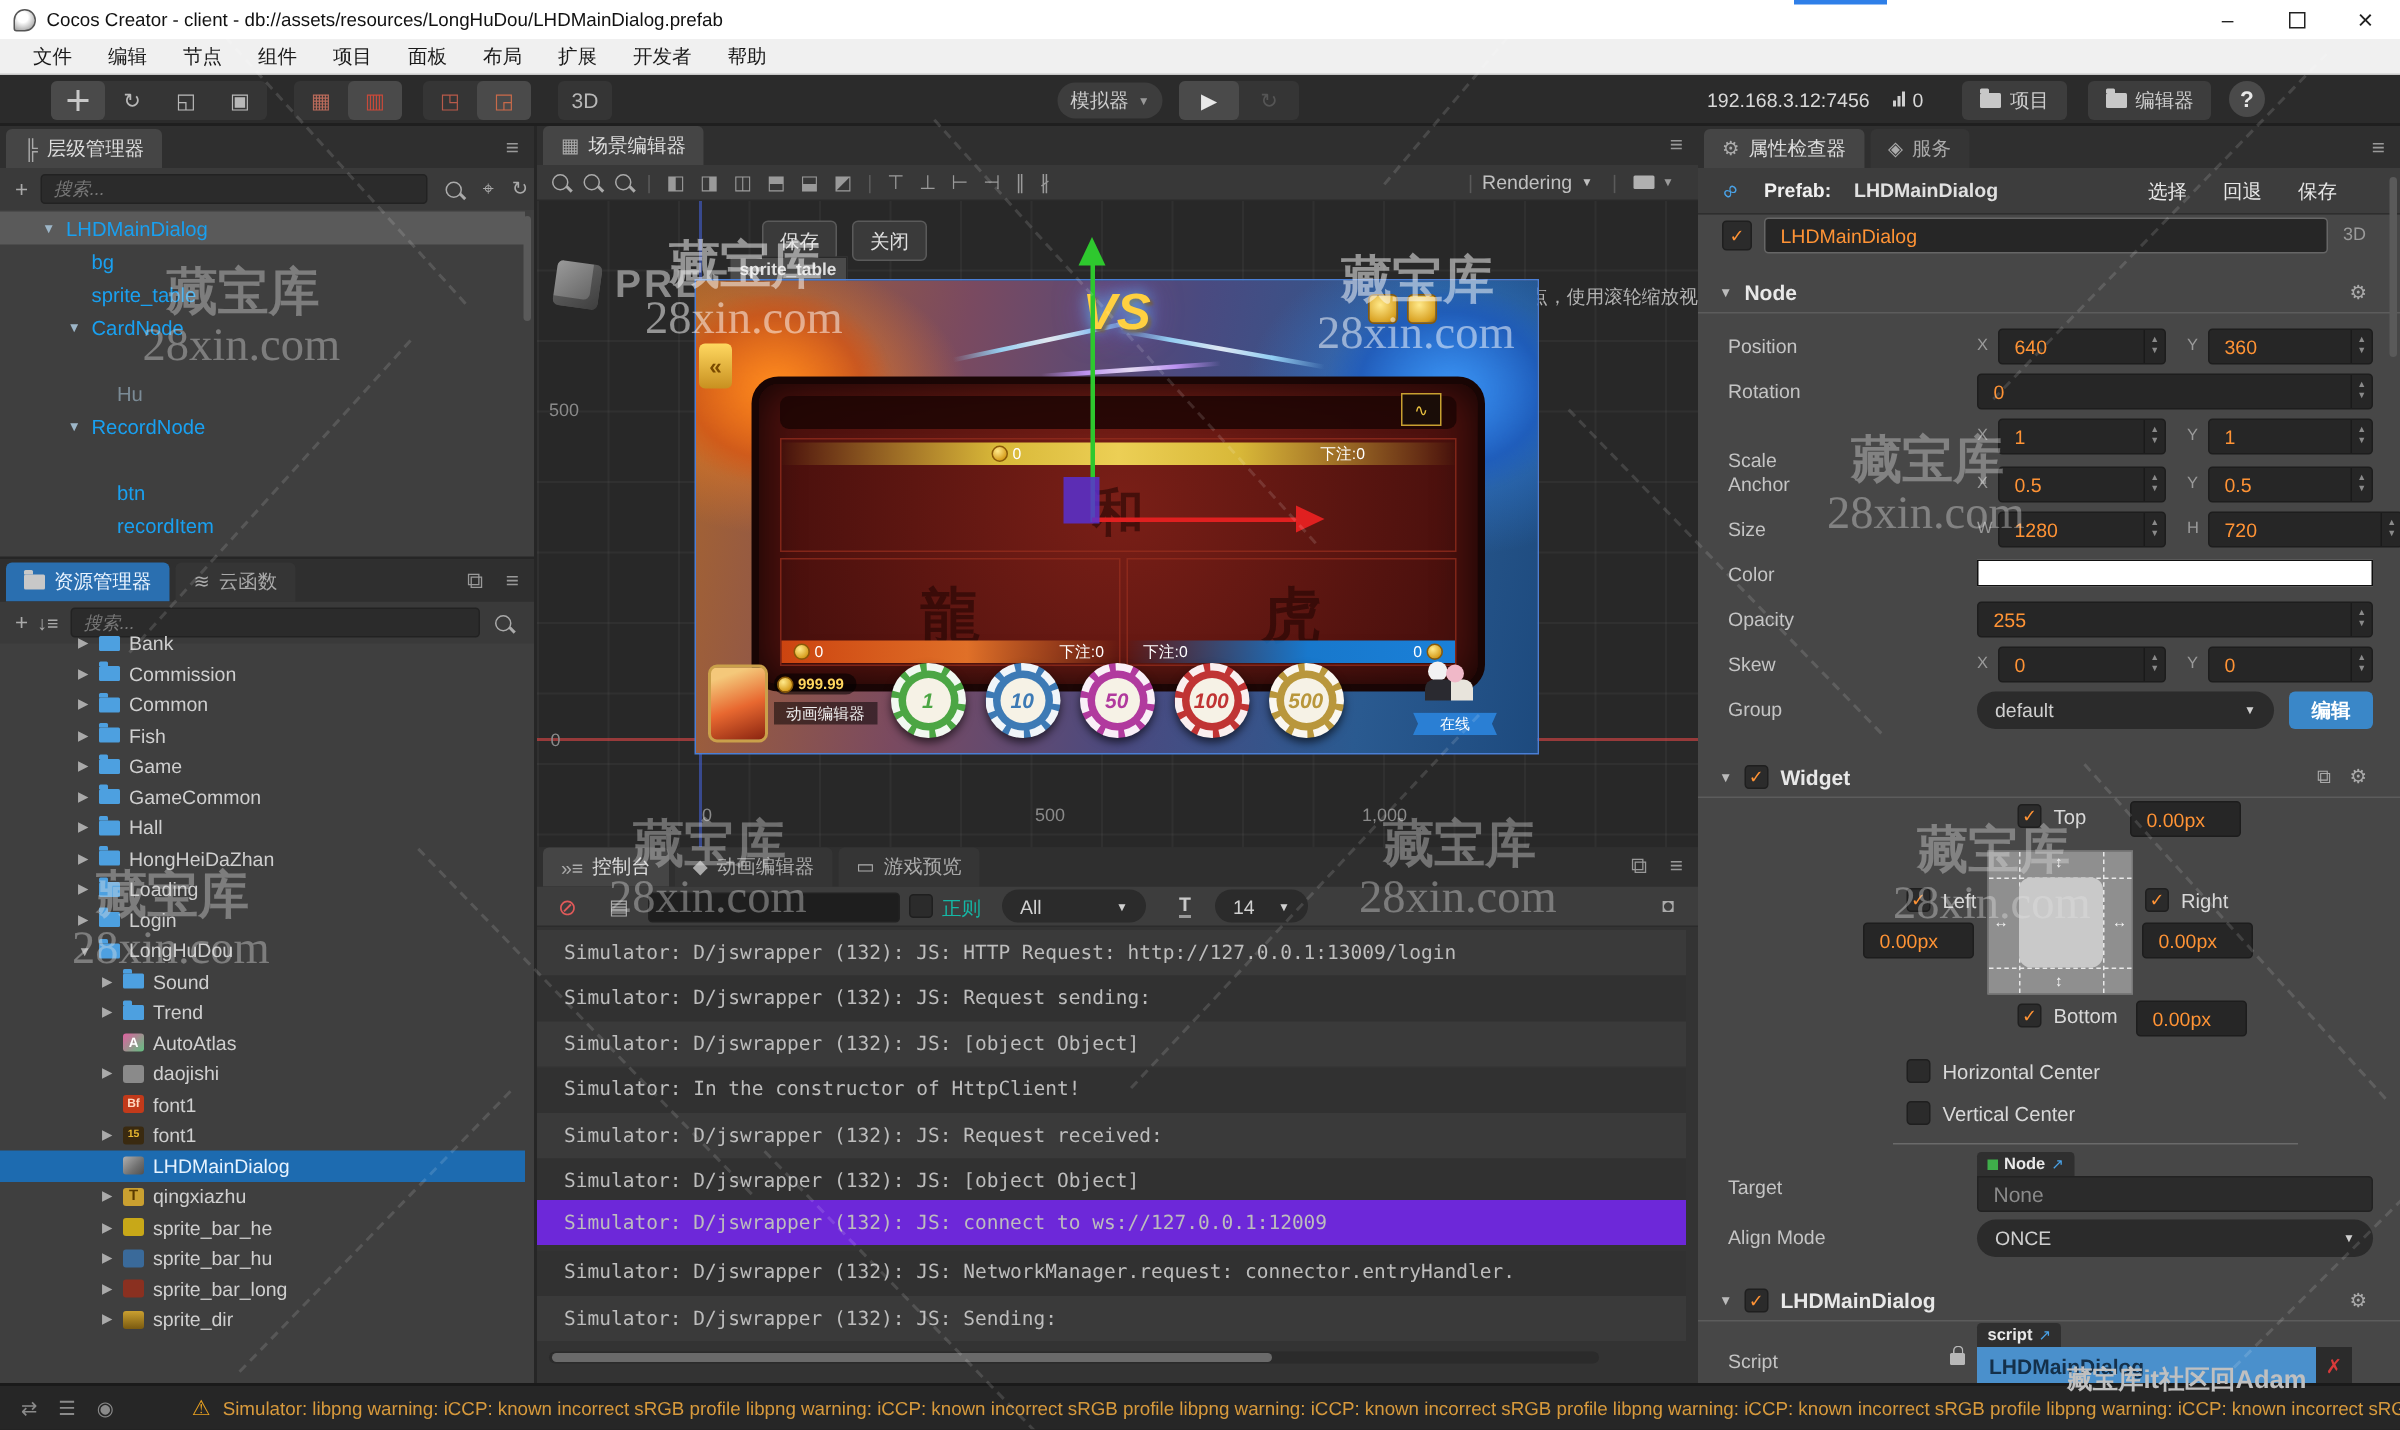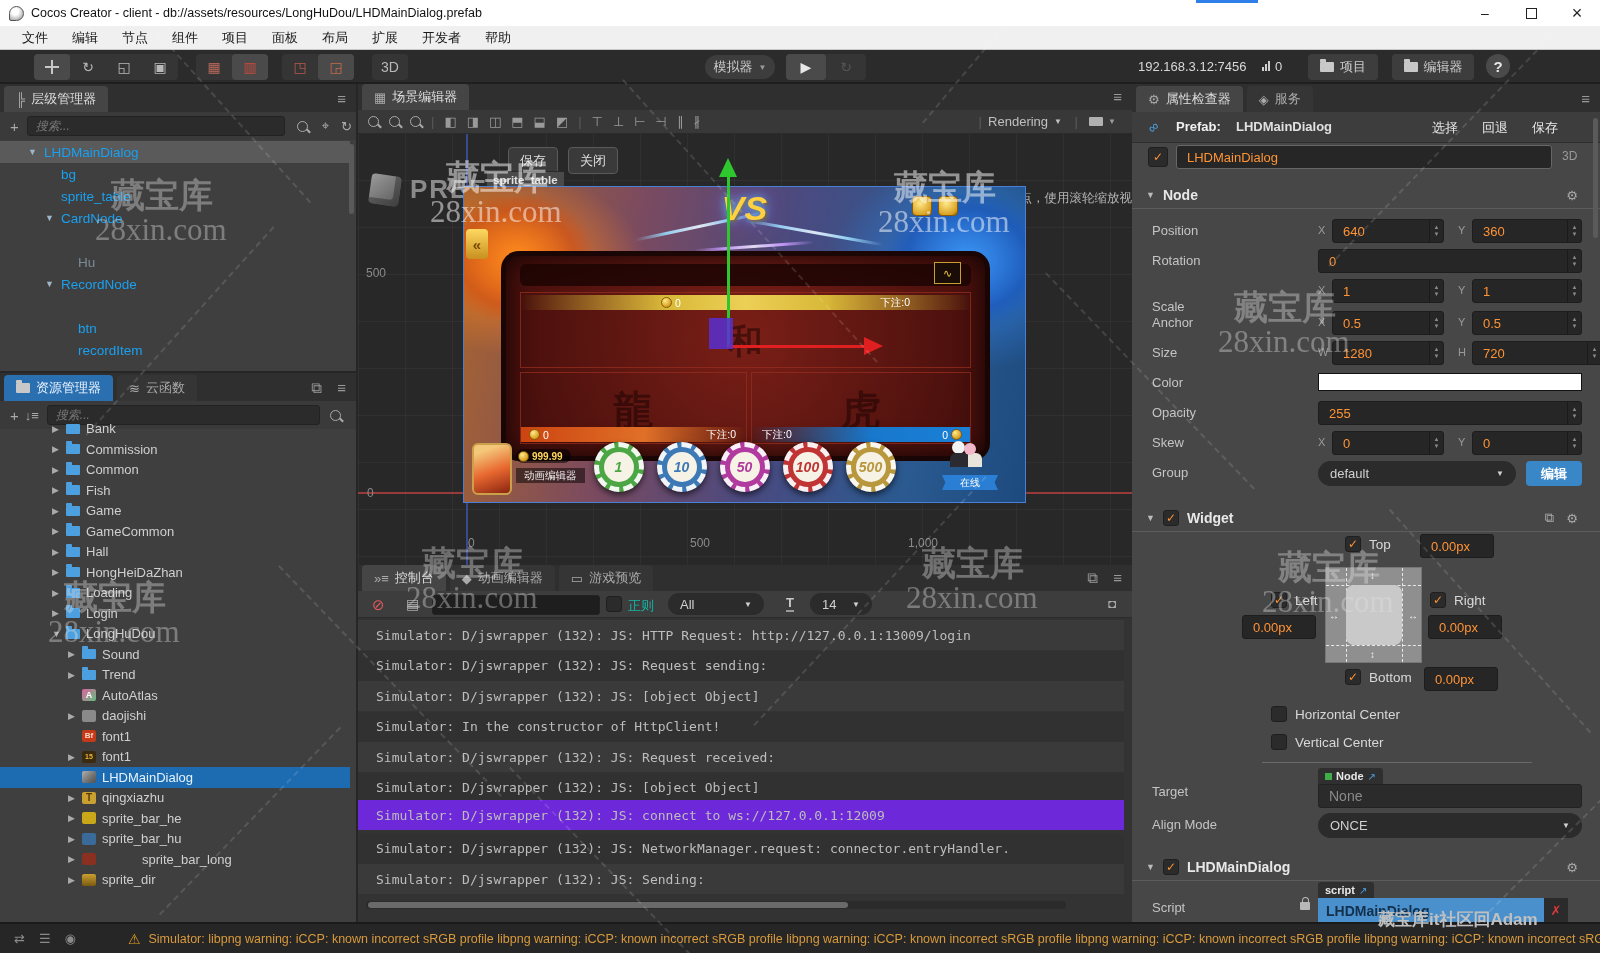--- a/index.html
+++ b/index.html
@@ -463,21 +463,21 @@
             <span style="position: absolute; left: 102px;">sprite_bar_he</span>
           </div>
           <div class="arow" style="top: 404px;">
             <span class="arr" style="left: 68px;">▶</span>
             <span class="aico img-blue" style="left: 82px;"></span>
             <span style="position: absolute; left: 102px;">sprite_bar_hu</span>
           </div>
           <div class="arow" style="top: 424.5px;">
             <span class="arr" style="left: 68px;">▶</span>
             <span class="aico img-red" style="left: 82px;"></span>
-            <span style="position: absolute; left: 102px; margin-left: 40px;">sprite_bar_long</span>
+            <span style="position: absolute; left: 102px;">sprite_bar_long</span>
           </div>
           <div class="arow" style="top: 445px;">
             <span class="arr" style="left: 68px;">▶</span>
             <span class="aico img-gold" style="left: 82px;"></span>
             <span style="position: absolute; left: 102px;">sprite_dir</span>
           </div>
         </div>
     </div>
   </div>
 

